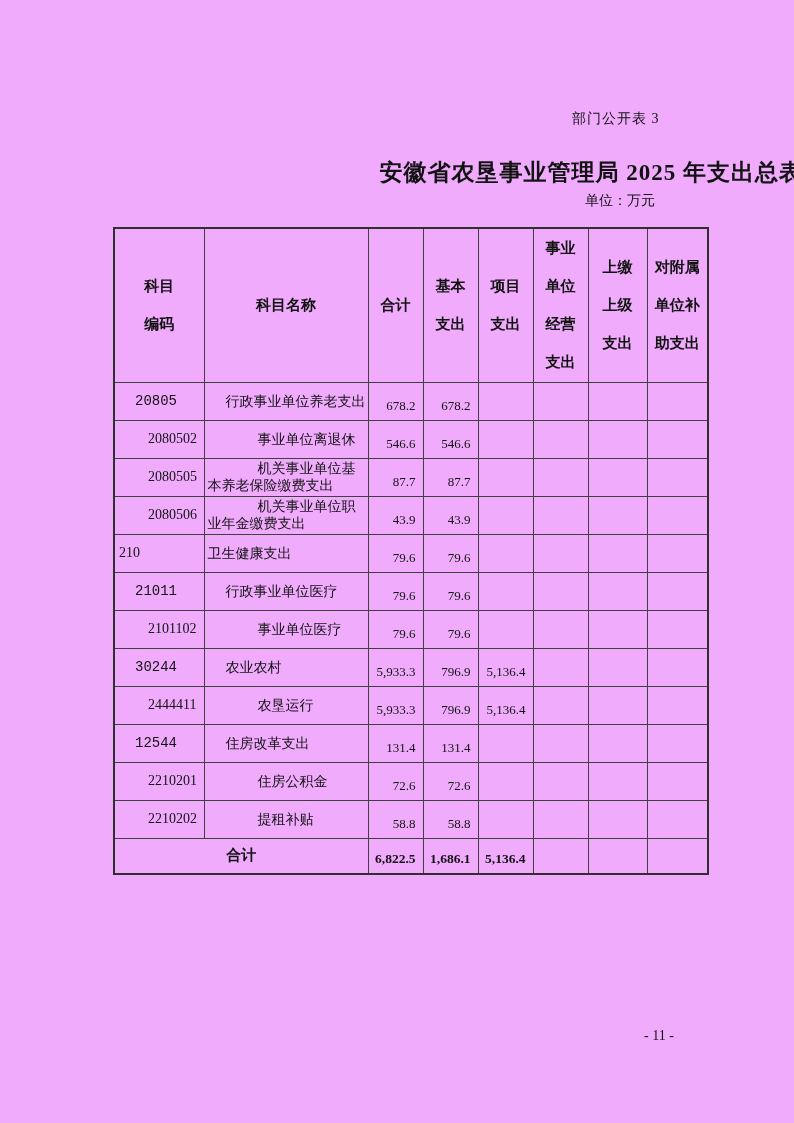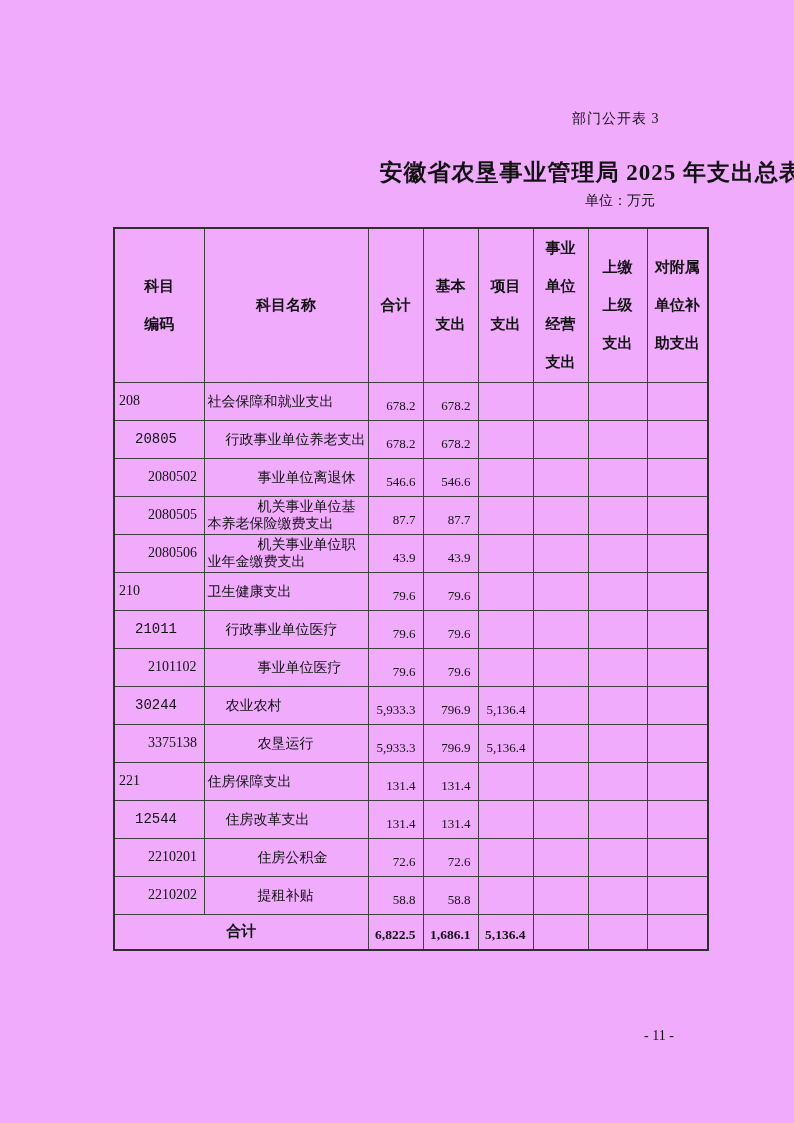--- a/index.html
+++ b/index.html
@@ -112,30 +112,20 @@
           <th>上缴
 上级
 支出</th>
           <th>对附属
 单位补
 助支出</th>
         </tr>
     </thead>
     <tbody id="body-rows">
         <tr>
-          <td class="code lvl1">208</td>
-          <td class="name lvl1">社会保障和就业支出</td>
-          <td class="num">678.2</td>
-          <td class="num">678.2</td>
-          <td class="num"></td>
-          <td class="num"></td>
-          <td class="num"></td>
-          <td class="num"></td>
-        </tr>
-        <tr>
           <td class="code lvl2">20805</td>
           <td class="name lvl2">行政事业单位养老支出</td>
           <td class="num">678.2</td>
           <td class="num">678.2</td>
           <td class="num"></td>
           <td class="num"></td>
           <td class="num"></td>
           <td class="num"></td>
         </tr>
         <tr>
@@ -202,35 +192,25 @@
           <td class="code lvl2">30244</td>
           <td class="name lvl2">农业农村</td>
           <td class="num">5,933.3</td>
           <td class="num">796.9</td>
           <td class="num">5,136.4</td>
           <td class="num"></td>
           <td class="num"></td>
           <td class="num"></td>
         </tr>
         <tr>
-          <td class="code lvl3">3375138</td>
+          <td class="code lvl3">2444411</td>
           <td class="name lvl3">农垦运行</td>
           <td class="num">5,933.3</td>
           <td class="num">796.9</td>
           <td class="num">5,136.4</td>
-          <td class="num"></td>
-          <td class="num"></td>
-          <td class="num"></td>
-        </tr>
-        <tr>
-          <td class="code lvl1">221</td>
-          <td class="name lvl1">住房保障支出</td>
-          <td class="num">131.4</td>
-          <td class="num">131.4</td>
-          <td class="num"></td>
           <td class="num"></td>
           <td class="num"></td>
           <td class="num"></td>
         </tr>
         <tr>
           <td class="code lvl2">12544</td>
           <td class="name lvl2">住房改革支出</td>
           <td class="num">131.4</td>
           <td class="num">131.4</td>
           <td class="num"></td>

